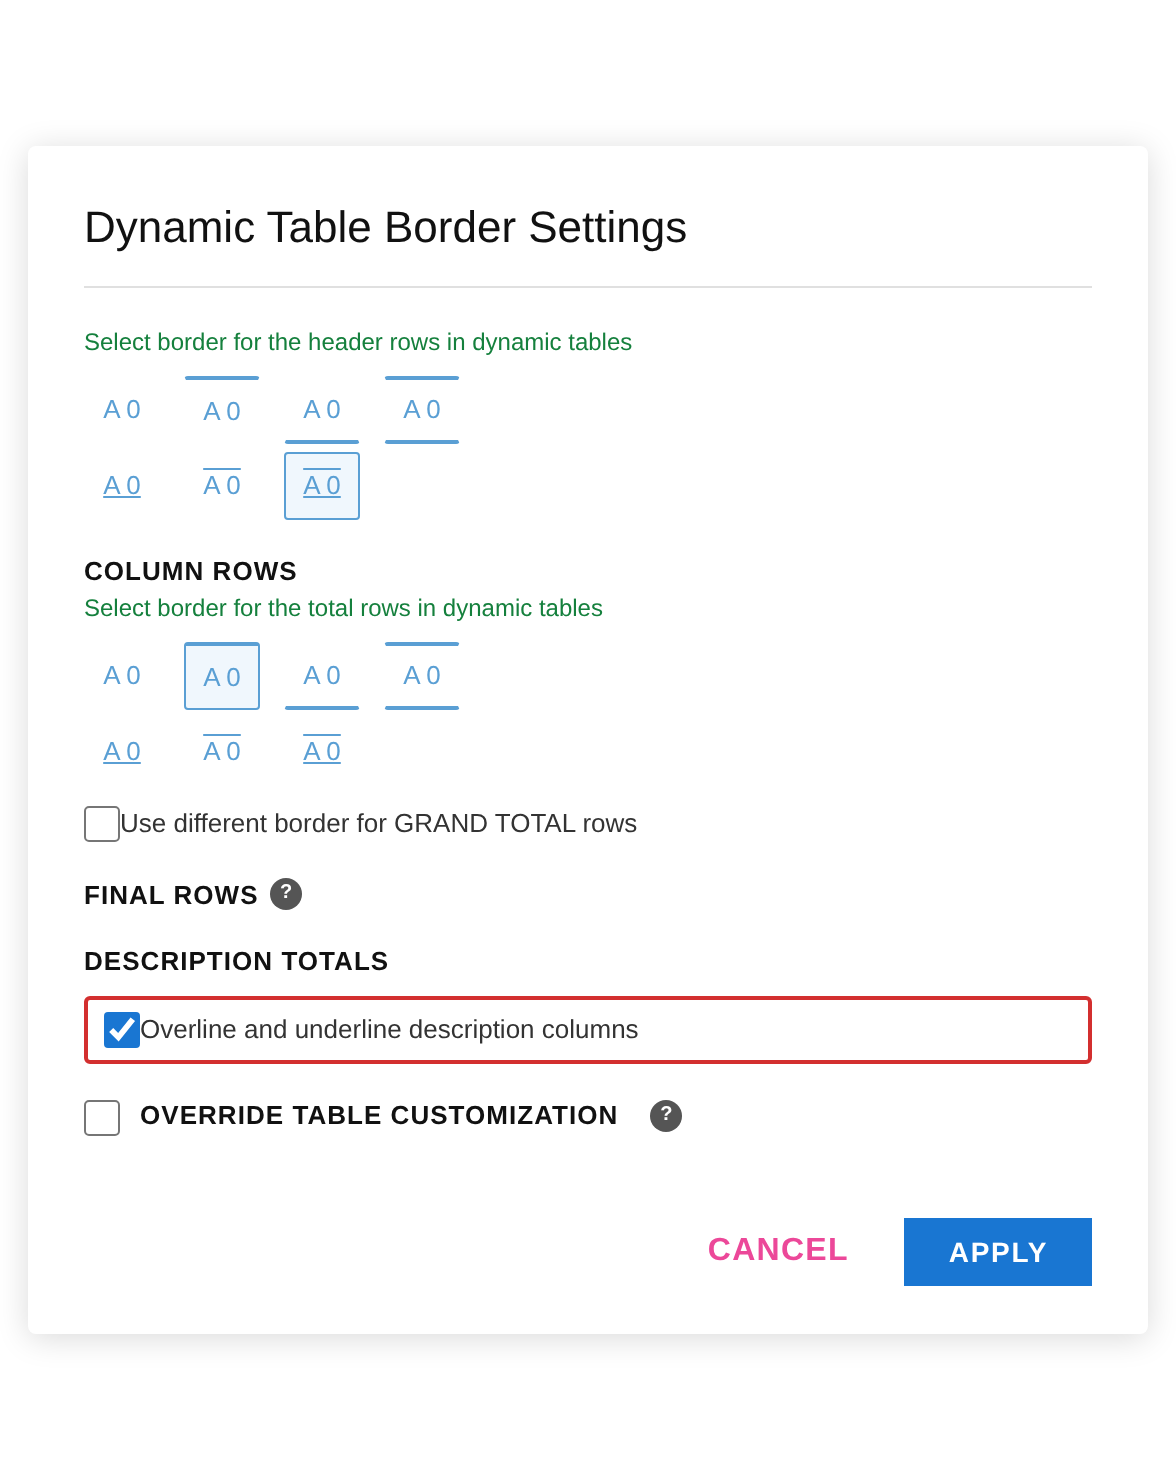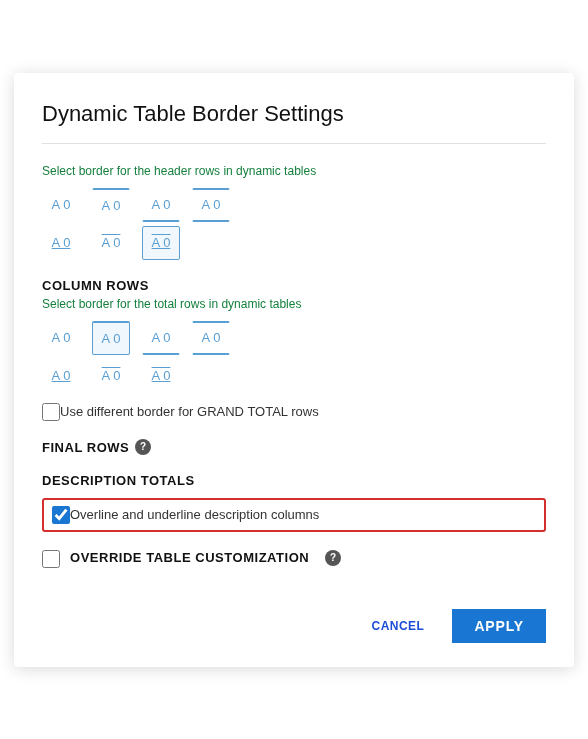--- a/index.html
+++ b/index.html
@@ -110,22 +110,22 @@
     .footer {
       display: flex;
       justify-content: flex-end;
       gap: 12px;
       margin-top: 24px;
       padding-top: 16px;
     }
     .btn-cancel {
       background: transparent;
       border: none;
-      color: #1d4ed8;
-      font-size: 12px;
+      color: #ec4899;
+      font-size: 16px;
       font-weight: 600;
       cursor: pointer;
       padding: 8px 16px;
       letter-spacing: 0.04em;
     }
     .btn-apply {
       background: #1976d2;
       color: #fff;
       border: none;
       border-radius: 0;

